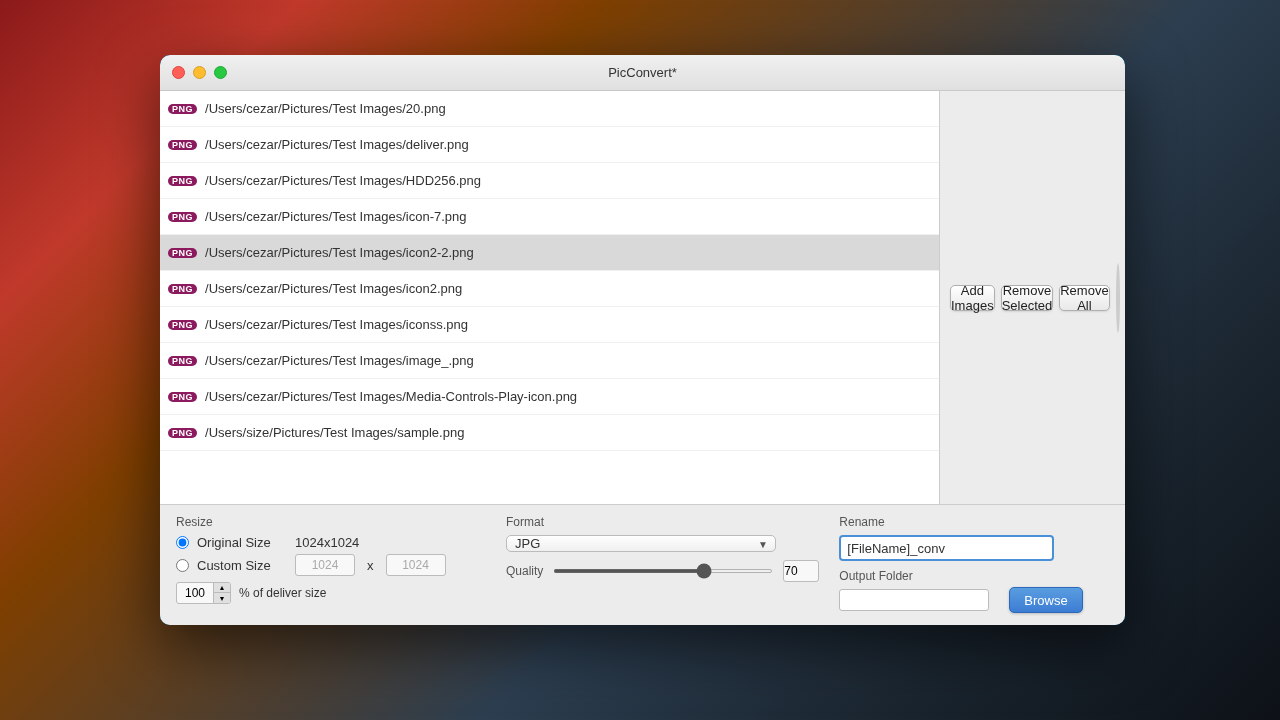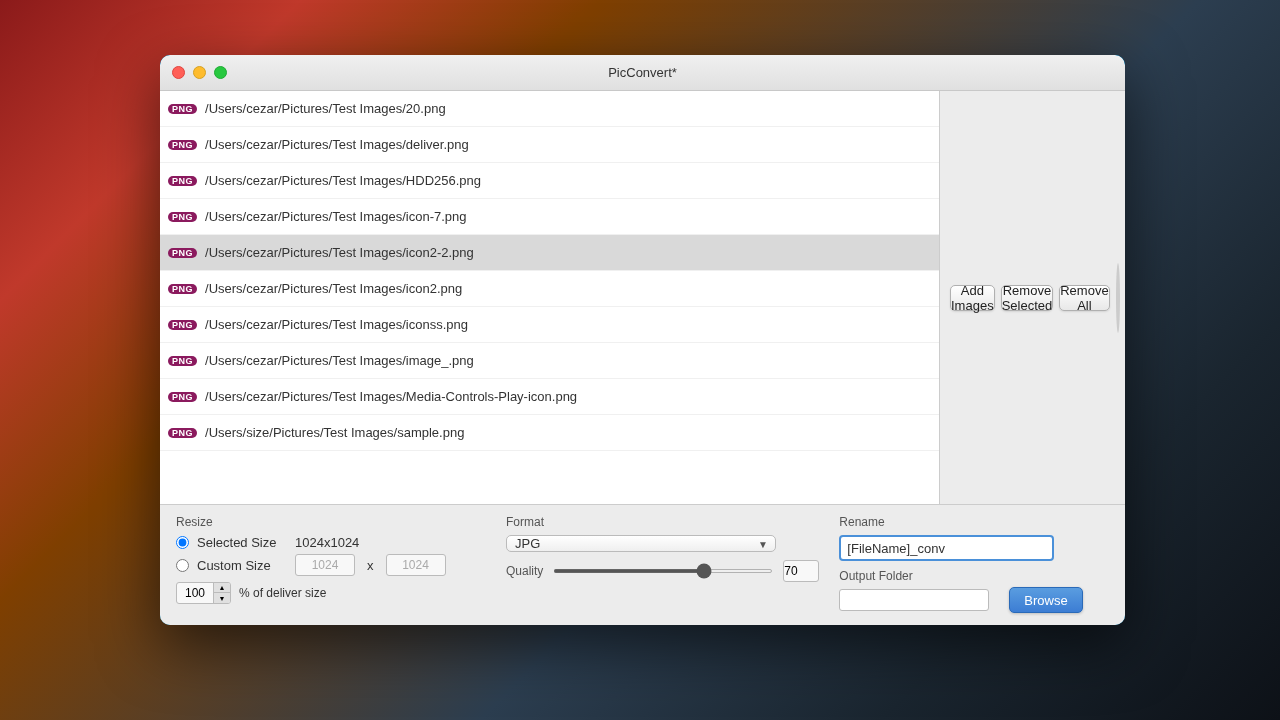--- a/index.html
+++ b/index.html
@@ -499,21 +499,21 @@
     </div>
   </div>
 
   <div class="bottom-panel">
     <div class="bottom-row">
 
       <div class="resize-section">
         <div class="section-label">Resize</div>
         <div class="radio-row">
           <input type="radio" name="resize" checked="" id="original-size" style="">
-          <label class="radio-label" for="original-size">Selected Size</label>
+          <label class="radio-label" for="original-size">Original Size</label>
           <span class="size-display">1024x1024</span>
         </div>
         <div class="radio-row">
           <input type="radio" name="resize" id="custom-size" style="">
           <label class="radio-label" for="custom-size">Custom Size</label>
           <input class="size-input" type="text" id="custom-width" disabled="" value="1024" style="">
           <span class="size-x">x</span>
           <input class="size-input" type="text" id="custom-height" disabled="" value="1024" style="">
         </div>
         <div class="percent-row">

